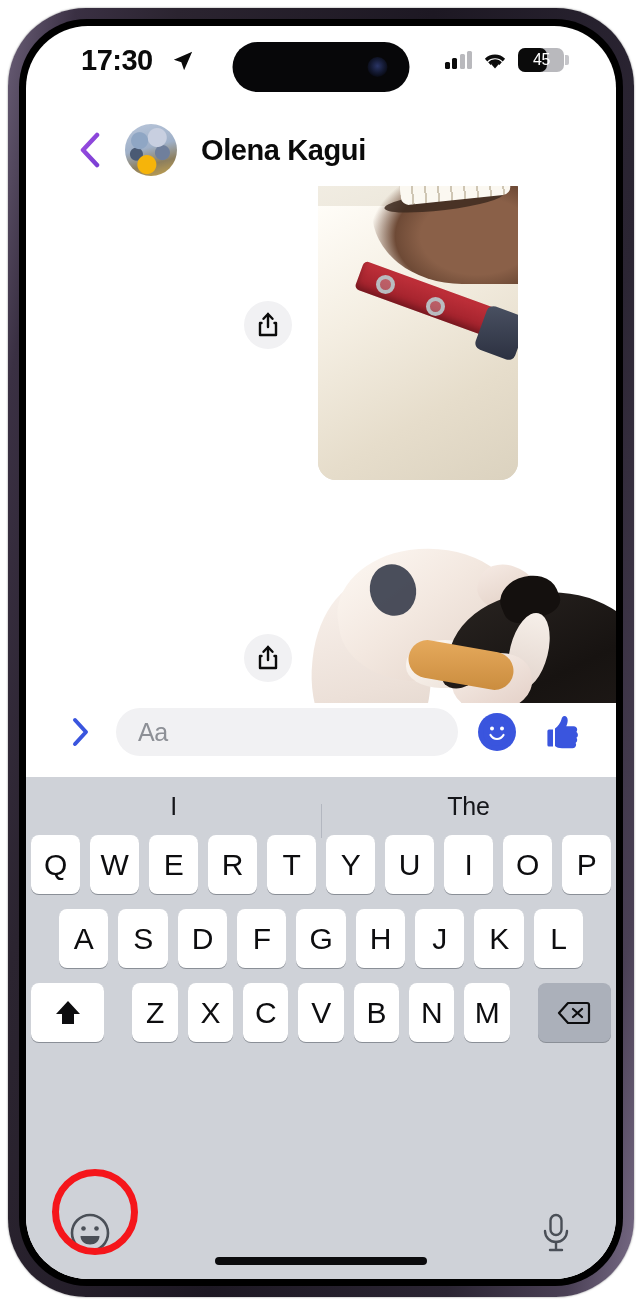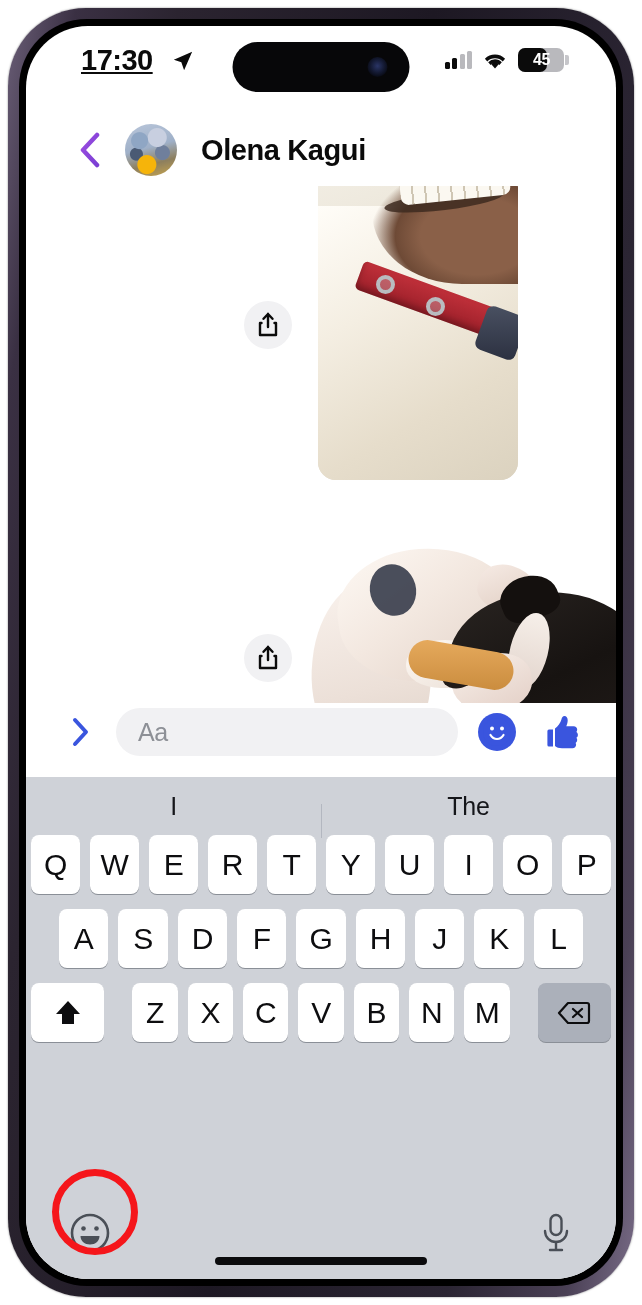--- a/index.html
+++ b/index.html
@@ -38,21 +38,20 @@
   #status-bar {
     position: absolute; left: 0; top: 0;
     width: 100%; height: 76px;
     display: flex; align-items: center;
     z-index: 40;
   }
   #status-time {
     position: absolute; left: 55px; top: 18px;
     font-size: 29px; font-weight: bold; color: #0b0b0b;
     letter-spacing: -0.5px;
-    text-decoration: underline;
   }
   #location-arrow {
     position: absolute; left: 146px; top: 24px;
     width: 22px; height: 22px;
   }
   #dynamic-island {
     position: absolute; left: 50%; transform: translateX(-50%);
     top: 16px; width: 177px; height: 50px;
     border-radius: 26px;
     background: #070709;
@@ -77,21 +76,21 @@
     border-radius: 7px; background: #b9b9bd;
     display: flex; align-items: center;
   }
   #battery-fill {
     position: absolute; left: 0; top: 0; height: 100%;
     width: 62%; border-radius: 7px; background: #0b0b0b;
   }
   #battery-level {
     position: relative; z-index: 2;
     width: 100%; text-align: center;
-    font-size: 16px; font-weight: bold; color: #fff;
+    font-size: 16px; font-weight: normal; color: #fff;
     letter-spacing: -0.3px; padding-left: 1px;
   }
   #battery-tip {
     position: absolute; right: -5px; top: 50%; transform: translateY(-50%);
     width: 4px; height: 10px; border-radius: 0 2px 2px 0; background: #c6c6ca;
   }
 
   
   #chat-header {
     position: absolute; left: 0; top: 88px;

